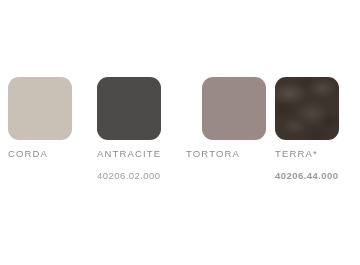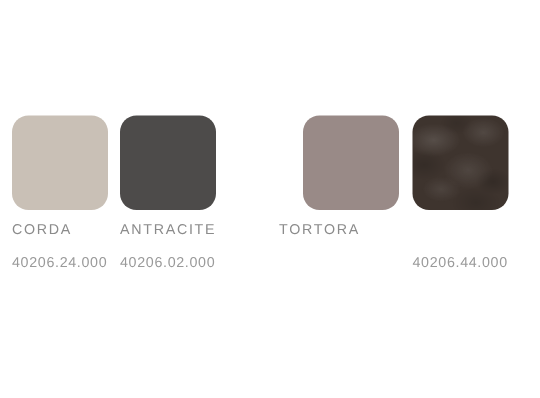--- a/index.html
+++ b/index.html
@@ -20,21 +20,21 @@
     height: 265px;
     background: #ffffff;
   }
   .swatch-card {
     position: absolute;
     top: 77px;
     width: 84px;
     border-radius: 29px;
   }
   .swatch-card.col-0 { left: 8px; }
-  .swatch-card.col-1 { left: 80px; }
+  .swatch-card.col-1 { left: 97px; }
   .swatch-card.col-2 { left: 186px; padding-left: 16px; }
   .swatch-card.col-3 { left: 275px; }
 
   .swatch-chip {
     position: relative;
     width: 64px;
     height: 63px;
     border-radius: 11px;
     overflow: hidden;
   }
@@ -83,21 +83,20 @@
 </head>
 <body>
 
 <div id="swatch-board" style="background-color: rgb(255, 255, 255);">
 
   <div class="swatch-card col-0">
     <div class="swatch-chip" style="background-color: rgb(201, 192, 182);">
       <div class="texture"></div>
     </div>
     <div class="swatch-name" style="color: rgb(139, 139, 139);">CORDA</div>
-    <div class="swatch-code" style="color: rgb(154, 154, 154);">40206.24.000</div>
   </div>
 
   <div class="swatch-card col-1">
     <div class="swatch-chip" style="background-color: rgb(77, 75, 74);">
       <div class="texture"></div>
     </div>
     <div class="swatch-name" style="color: rgb(139, 139, 139);">ANTRACITE</div>
     <div class="swatch-code" style="color: rgb(154, 154, 154); text-align: center;">40206.02.000</div>
   </div>
 
@@ -105,16 +104,17 @@
     <div class="swatch-chip" style="background-color: rgb(153, 138, 135);">
       <div class="texture"></div>
     </div>
     <div class="swatch-name" style="color: rgb(139, 139, 139);">TORTORA</div>
   </div>
 
   <div class="swatch-card col-3">
     <div class="swatch-chip textured" style="background-color: rgb(62, 52, 46);">
       <div class="texture"></div>
     </div>
-    <div class="swatch-code" style="color: rgb(154, 154, 154);">40206.44.000</div>
+    <div class="swatch-name" style="color: rgb(139, 139, 139);">TERRA*</div>
+    <div class="swatch-code" style="color: rgb(154, 154, 154); font-weight: bold;">40206.44.000</div>
   </div>
 
 </div>
 
 </body></html>

